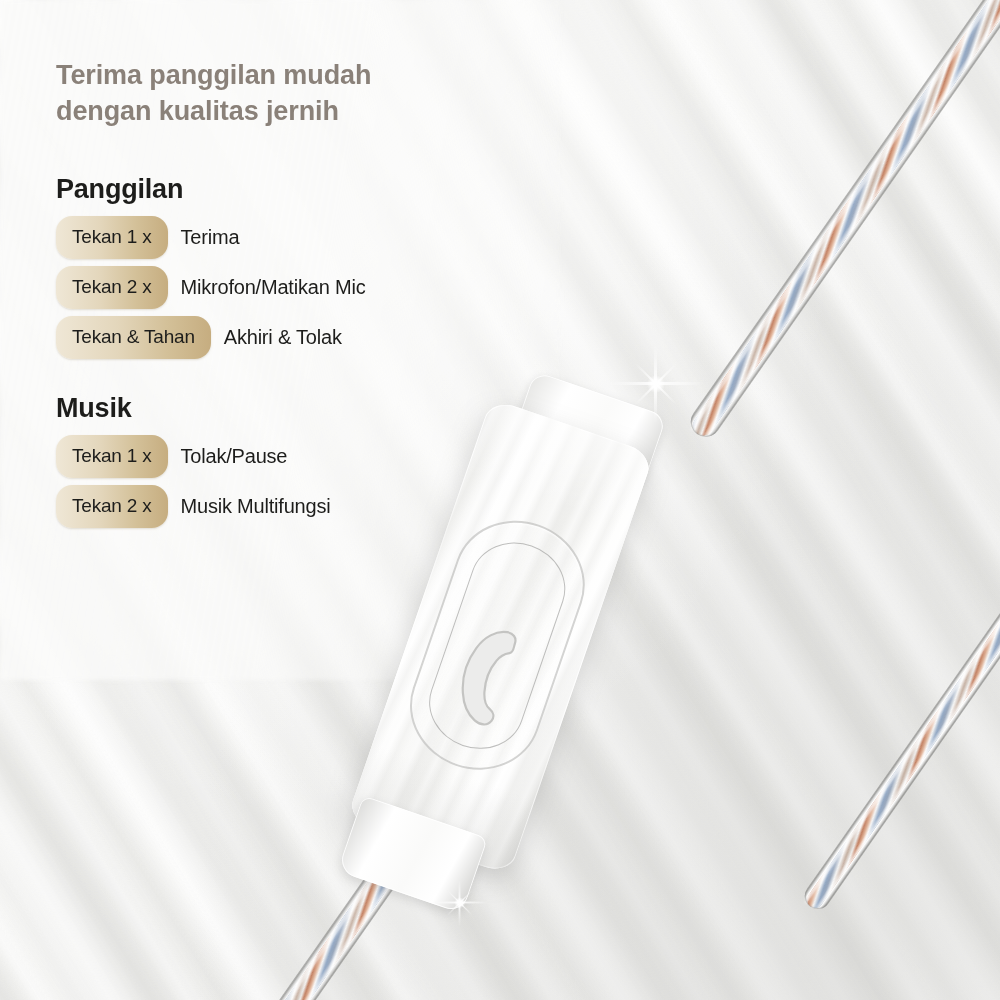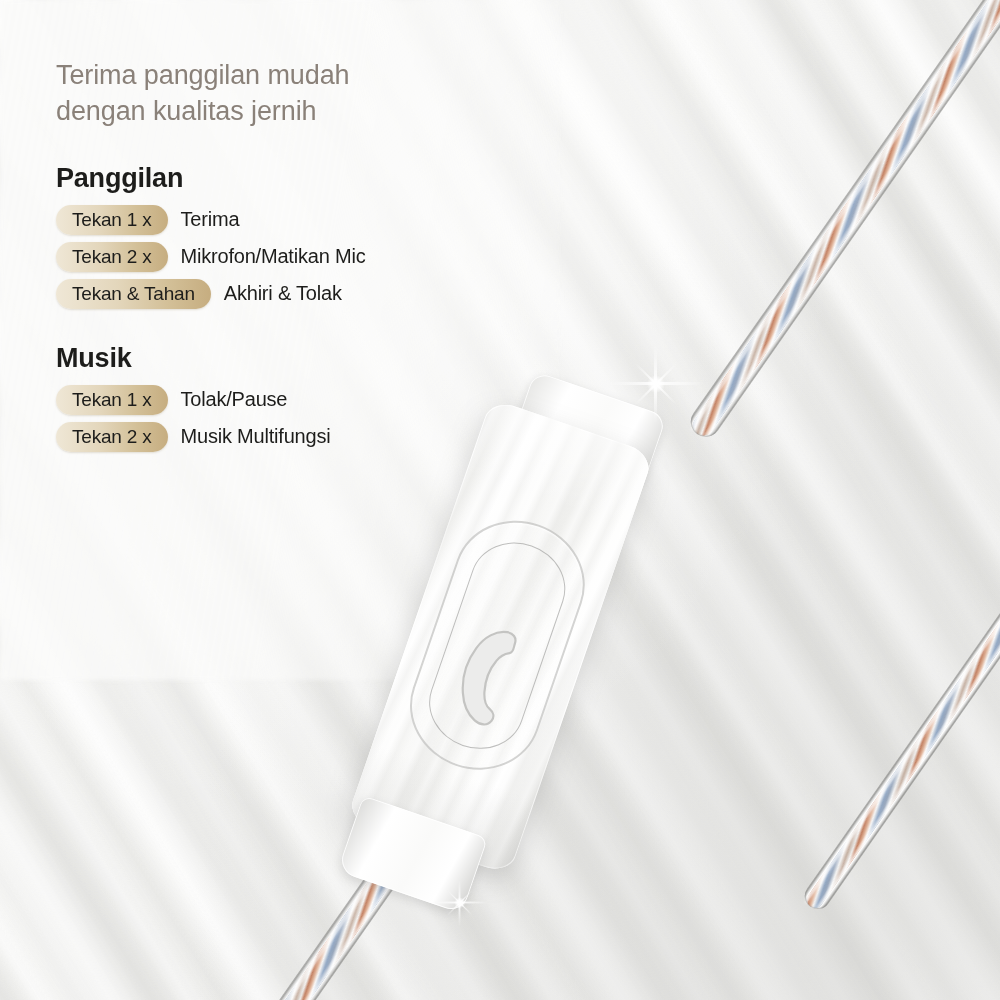--- a/index.html
+++ b/index.html
@@ -250,37 +250,37 @@
   #panel {
     position:absolute; left:56px; top:44px; width:520px; z-index:8;
   }
   #headline {
     font-size:43px; font-weight:700; line-height:1.17;
     color:#6b6359; letter-spacing:-.4px;
     white-space:pre-line;
   }
   #subtitle {
     margin-top:14px;
-    font-size:27px; font-weight:400; line-height:1.33;
+    font-size:27px; font-weight:700; line-height:1.33;
     color:#8a8179; letter-spacing:-.1px;
     white-space:pre-line;
   }
 
   .section { margin-top:34px; }
-  .section.first { margin-top:33px; }
+  .section.first { margin-top:44px; }
   .sec-title {
     font-size:27px; font-weight:700; color:#1d1d1b;
     letter-spacing:-.2px; margin-bottom:11px;
   }
   .row {
     display:flex; align-items:center; margin-bottom:7px;
   }
   .badge {
     display:inline-flex; align-items:center; justify-content:center;
-    height:30px; padding:0 16px;
+    height:43px; padding:0 16px;
     border-radius:16px;
     background:linear-gradient(90deg,#efe7d6 0%,#e3d6bb 40%,#d3c098 72%,#c6ad80 100%);
     color:#1d1d1b; font-size:19px; font-weight:400;
     letter-spacing:-.2px; white-space:nowrap;
     box-shadow:0 1px 2px rgba(150,135,105,.25);
   }
   .desc {
     margin-left:13px;
     font-size:20px; font-weight:400; color:#1d1d1b;
     letter-spacing:-.2px; white-space:nowrap;text-align:right;

